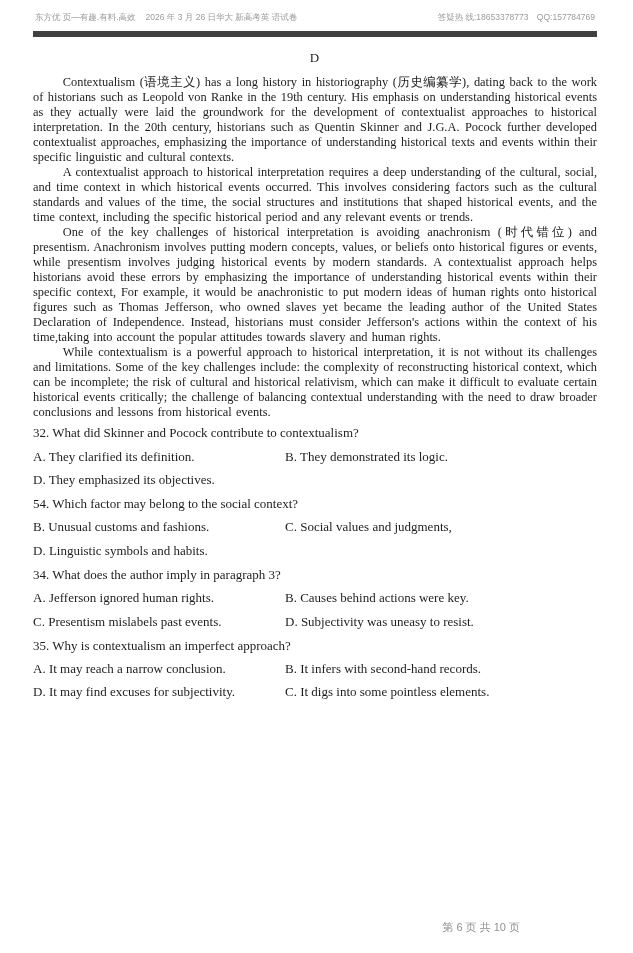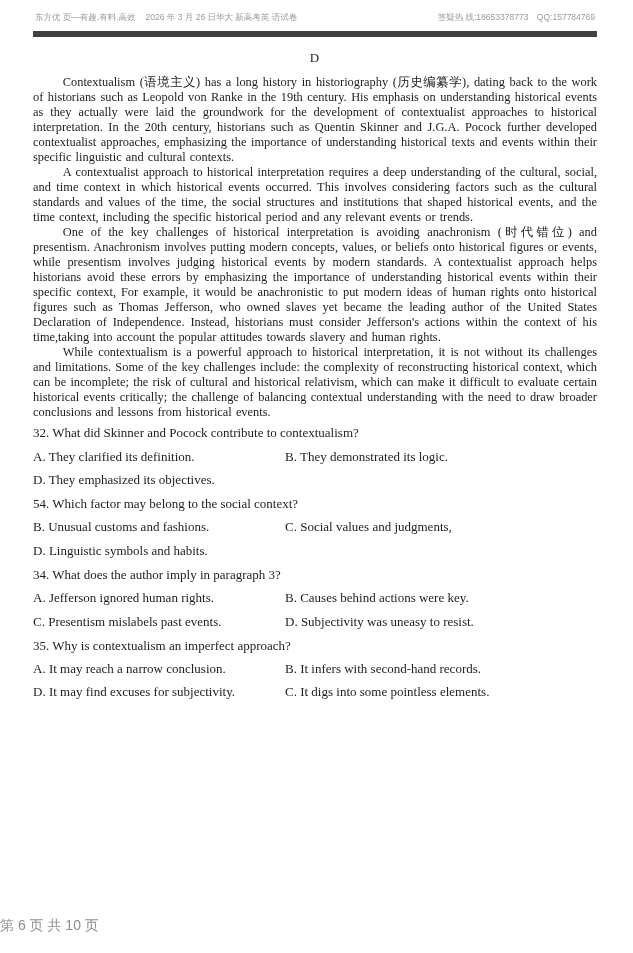--- a/index.html
+++ b/index.html
@@ -60,22 +60,22 @@
   .question .options span {
     line-height: 23.2px;
     white-space: nowrap;
     overflow: hidden;
   }
   .page-footer {
     position: absolute;
     bottom: 18px;
     left: 0;
     width: 520px;
-    text-align: left;
-    font-size: 14px;
+    text-align: right;
+    font-size: 11px;
     color: #8f8f8f;
     font-family: "Liberation Sans", sans-serif;
   }
 </style>
 </head>
 <body>
 
 <div class="page">
 
   <header class="page-header">

